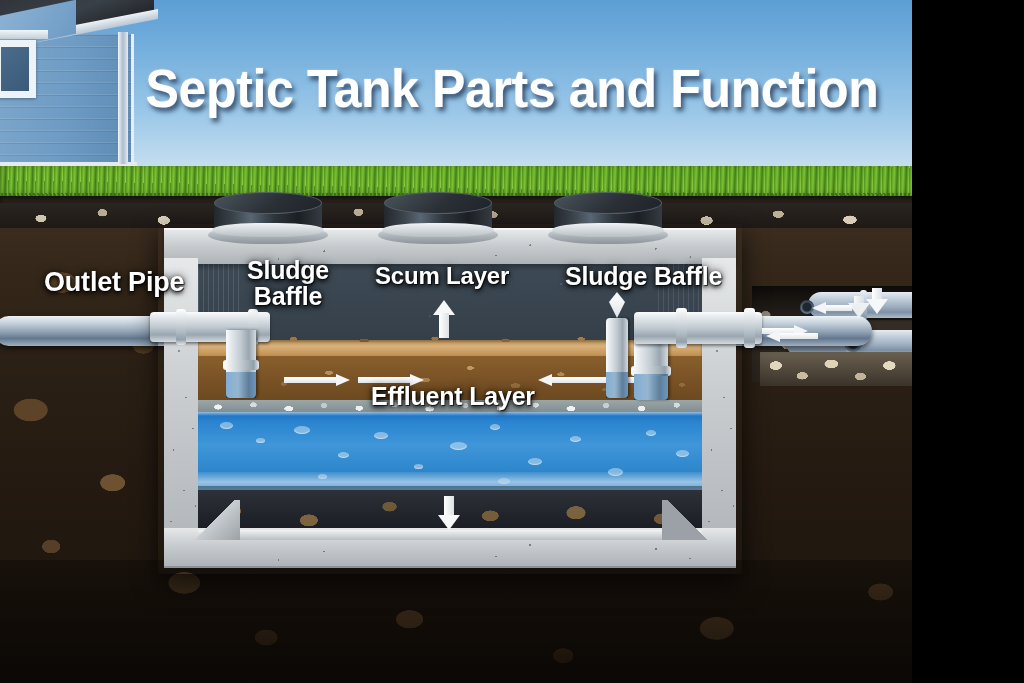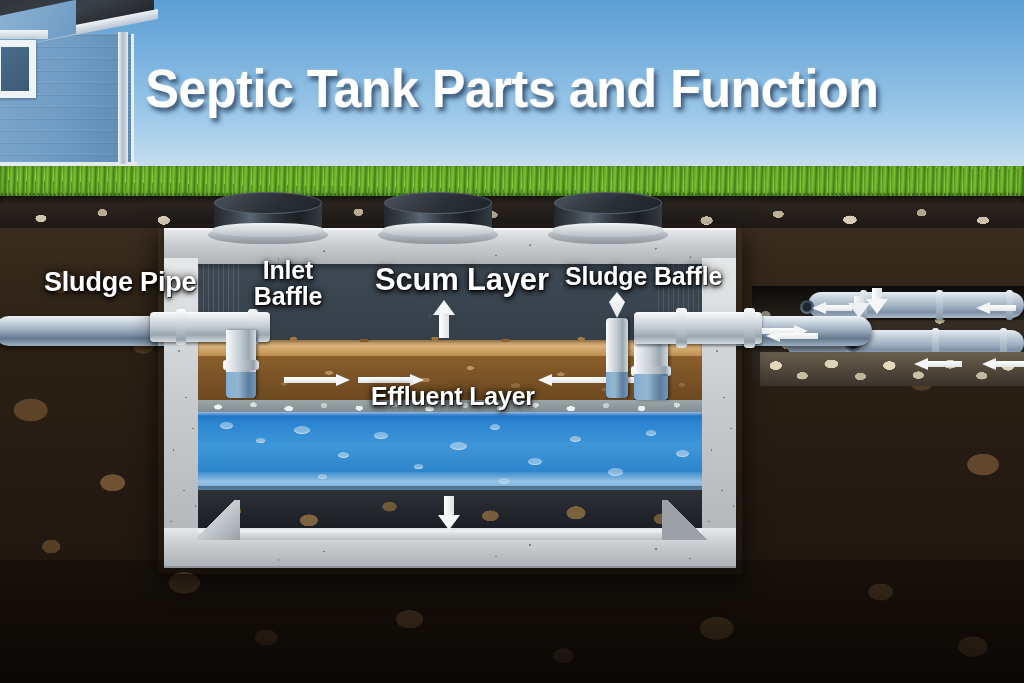--- a/index.html
+++ b/index.html
@@ -1,20 +1,20 @@
 <!DOCTYPE html>
 <html><head>
 <meta charset="utf-8">
 <title>Septic Tank Parts and Function</title>
 <style>
   * { margin:0; padding:0; box-sizing:border-box; }
   html,body { width:1024px; height:683px; overflow:hidden; background:#000; }
   body { font-family:"Liberation Sans", sans-serif; }
 
-  #stage { position:relative; width:1024px; height:683px; overflow:hidden; }
+  #stage { position:relative; width:912px; height:683px; overflow:hidden; }
 
   
   .sky { position:absolute; left:0; top:0; width:1024px; height:186px;
          background:linear-gradient(to bottom,#5c9ed4 0%,#76b0dd 28%,#9ac7e8 60%,#c3ddef 88%,#d7e8f4 100%); }
 
   
   .house { position:absolute; left:-8px; top:0px; width:150px; height:186px; }
   .house .body { position:absolute; left:0; top:34px; width:142px; height:132px;
        background:
          repeating-linear-gradient(to bottom, rgba(255,255,255,.10) 0px, rgba(255,255,255,.10) 1px, rgba(0,0,0,.09) 1px, rgba(0,0,0,.09) 2px, rgba(0,0,0,0) 2px, rgba(0,0,0,0) 12px),
@@ -478,26 +478,26 @@
     <div class="shaft" style="height:20px;"></div>
       <div class="head"></div>
   </div>
   <div class="arrow arr-d" style="left:848px; top:296px; height:22px; opacity:.9;">
     <div class="shaft" style="height:10px;"></div>
       <div class="head"></div>
   </div>
 
   <div id="title">Septic Tank Parts and Function</div>
 
-  <div class="lbl" style="left:44px; top:269px; font-size:27px;">Sludge Pipe</div>
-
-  <div class="lbl" style="left:232px; top:258px; font-size:25px; text-align:center; width:112px;">Inlet
+  <div class="lbl" style="left:44px; top:269px; font-size:27px;">Outlet Pipe</div>
+
+  <div class="lbl" style="left:232px; top:258px; font-size:25px; text-align:center; width:112px;">Sludge
 Baffle</div>
 
-  <div class="lbl" style="left:375px; top:264px; font-size:31px;">Scum Layer</div>
+  <div class="lbl" style="left:375px; top:264px; font-size:24px;">Scum Layer</div>
 
   <div class="lbl" style="left:565px; top:264px; font-size:25px;">Sludge Baffle</div>
 
 
   <div class="lbl" style="left:371px; top:384px; font-size:25px;">Effluent Layer</div>
 
 
 </div>
 
 </body></html>

